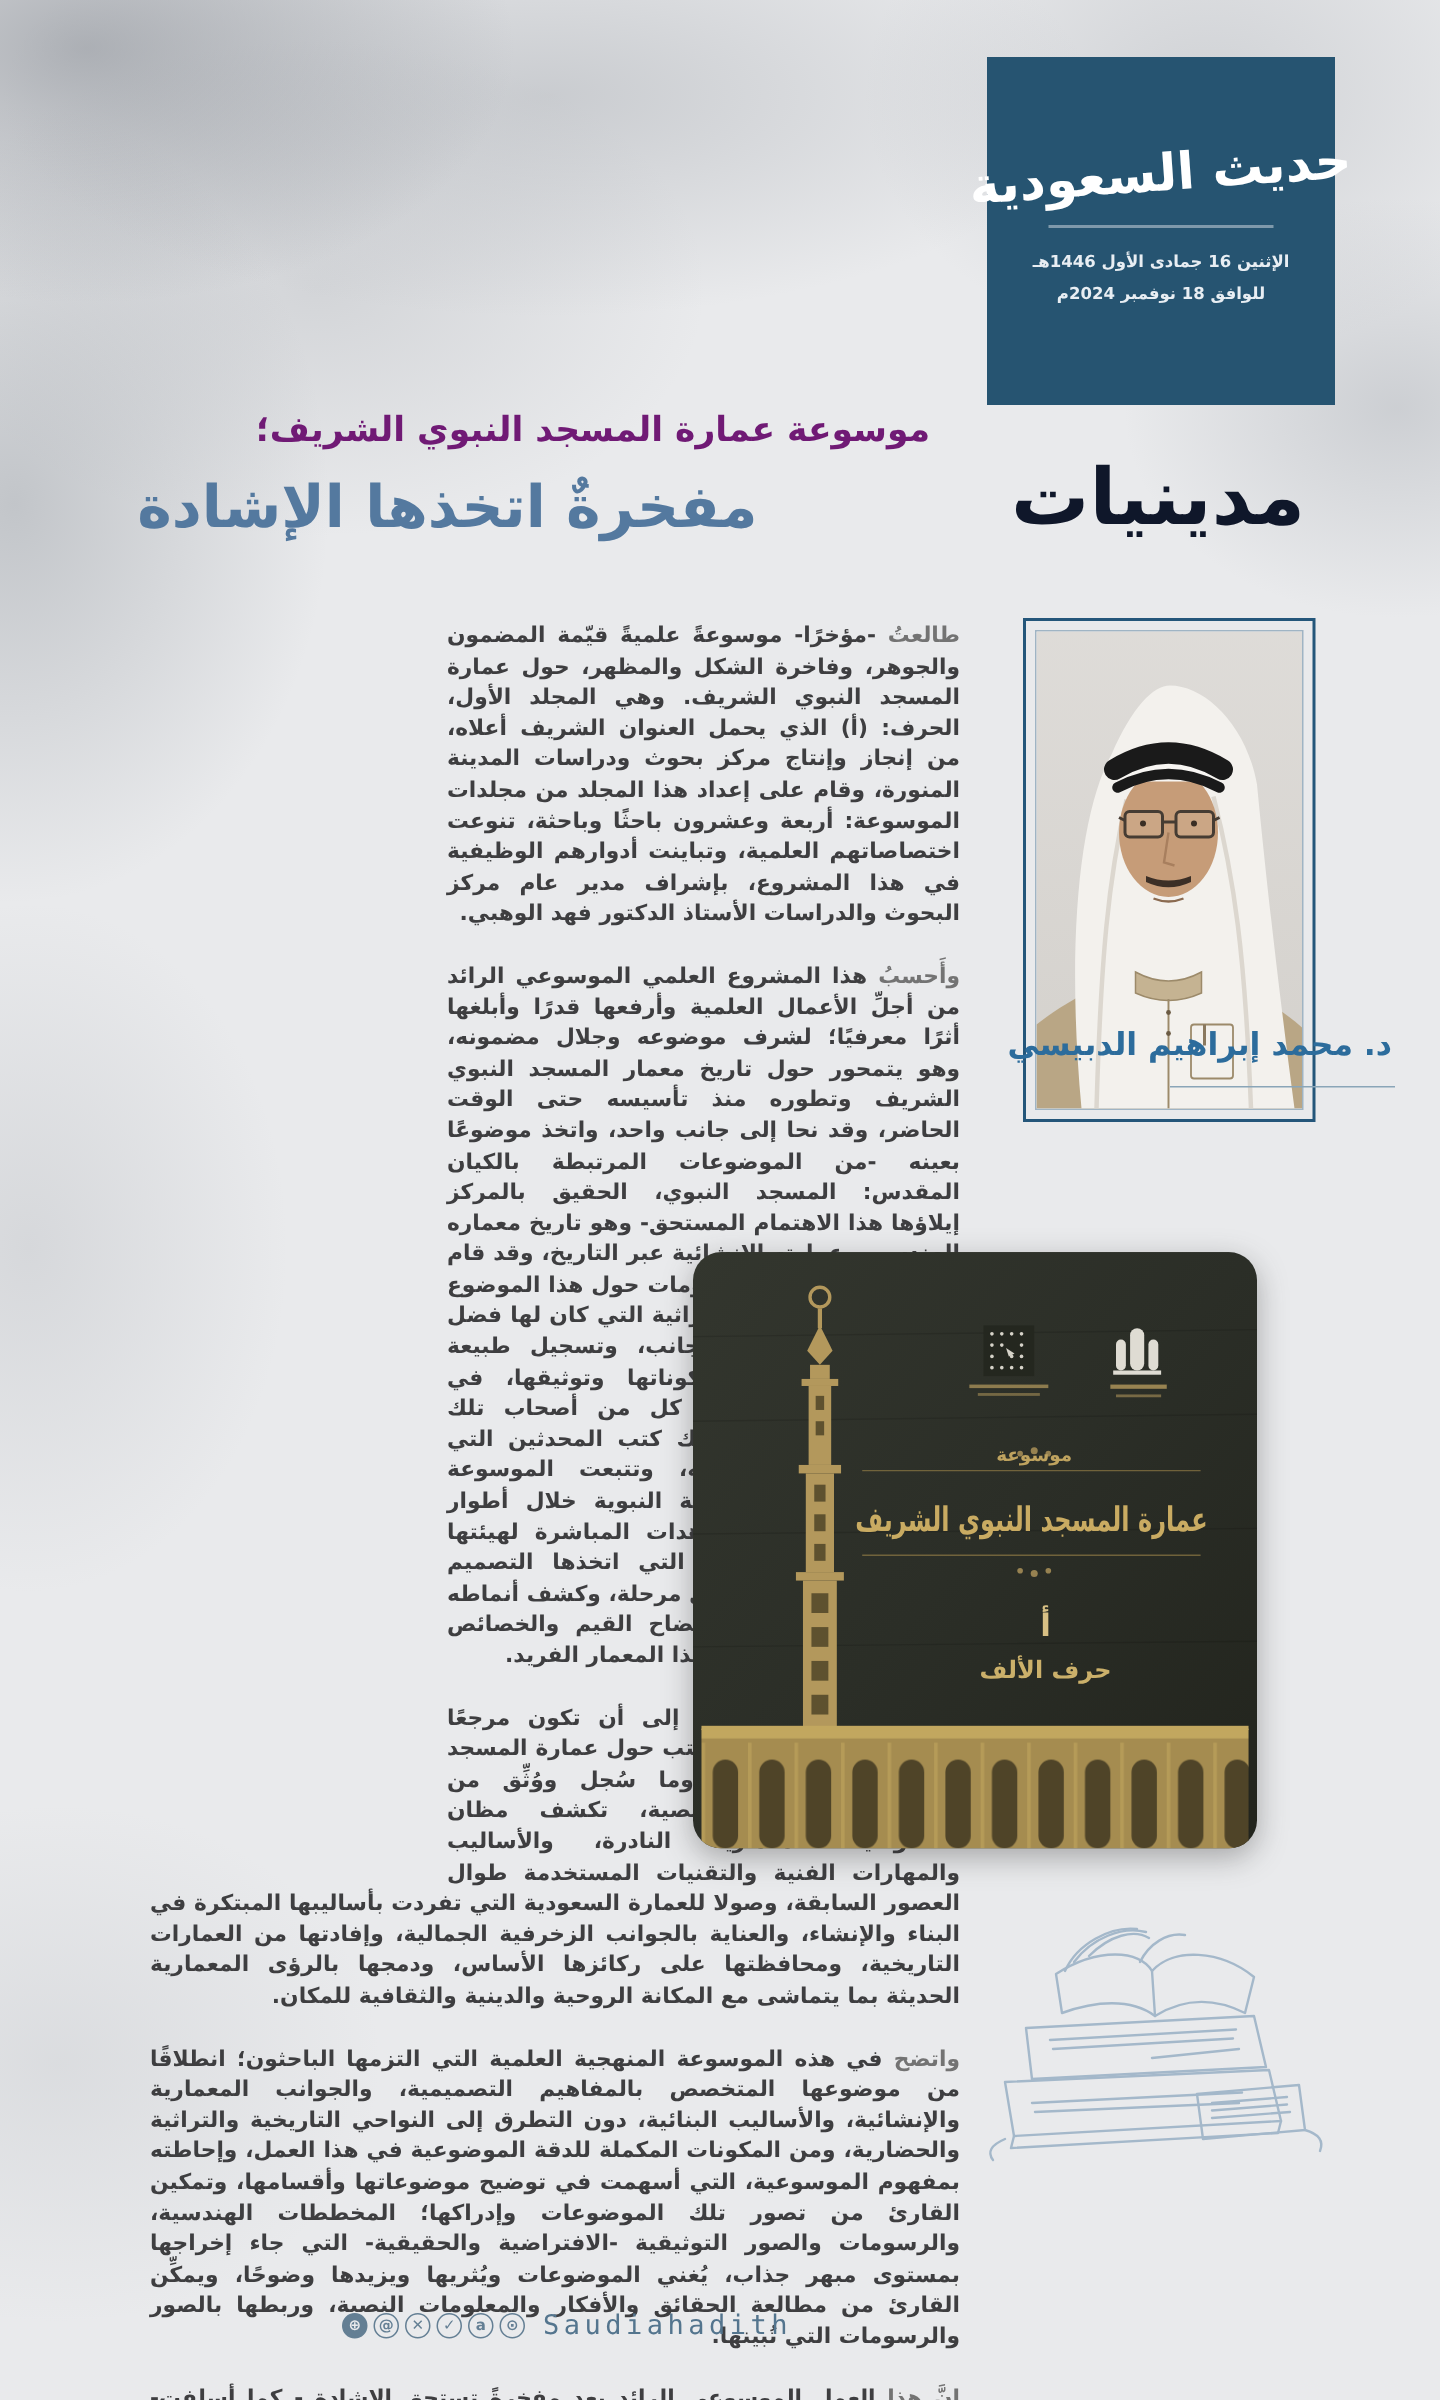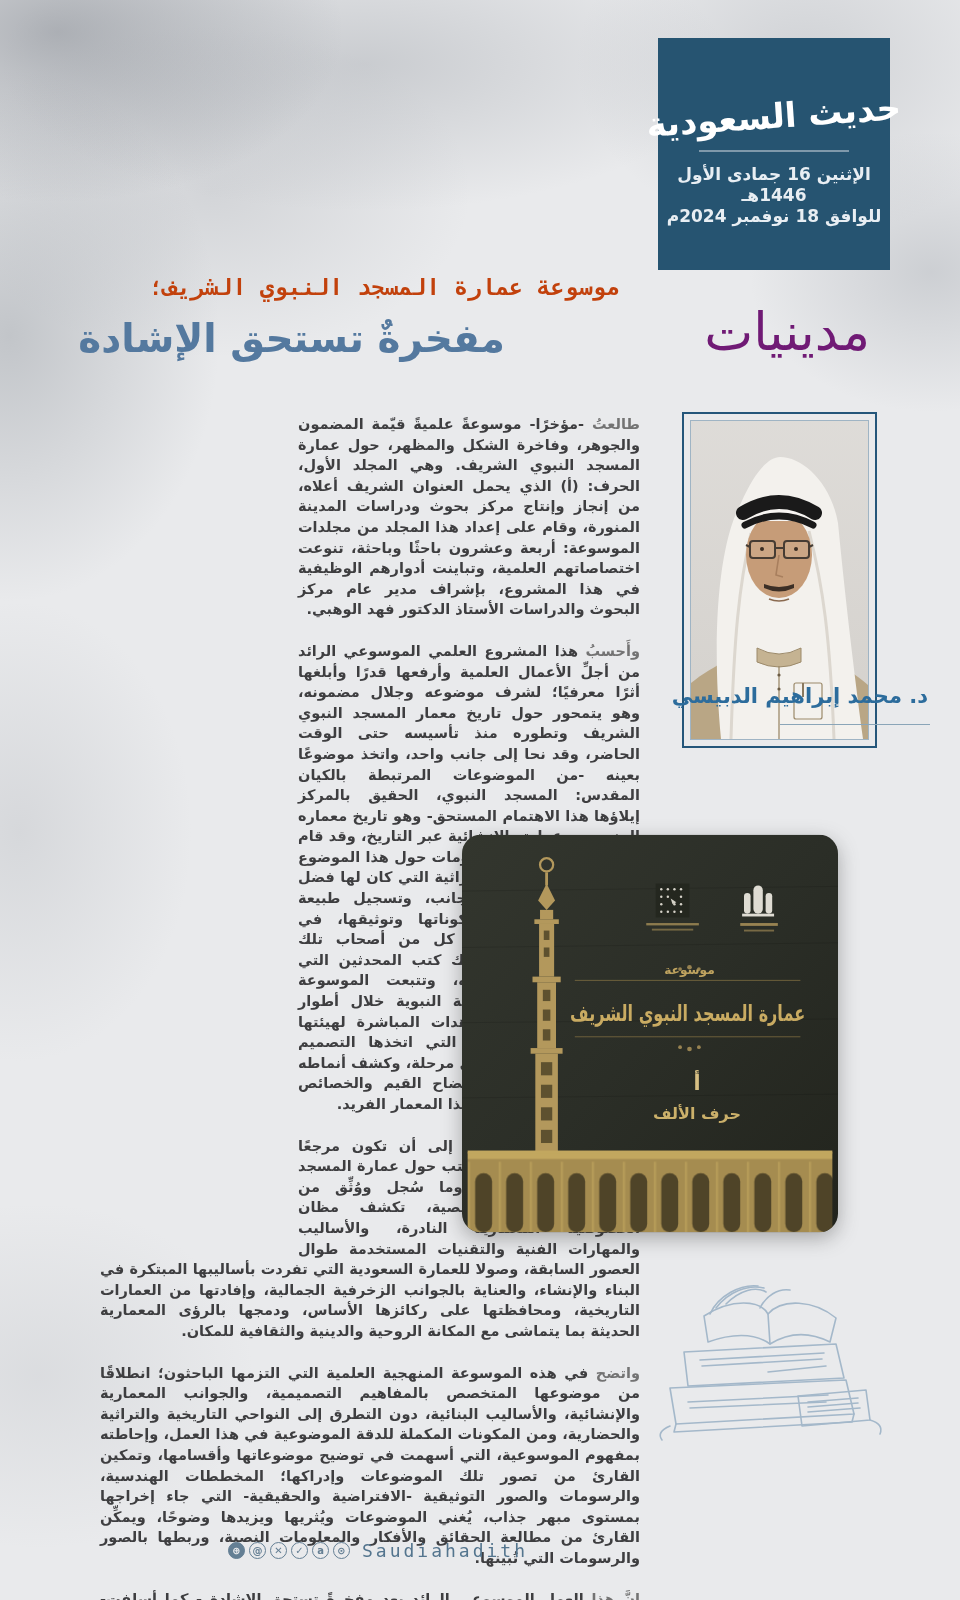--- a/index.html
+++ b/index.html
@@ -25,45 +25,45 @@
   
   .masthead{
     position:absolute;left:658px;top:38px;width:232px;height:232px;
     background:#265471;z-index:2;display:flex;flex-direction:column;align-items:center;
   }
   .masthead .logo{
     margin-top:58px;color:#ffffff;font-size:34px;font-weight:bold;
     transform:rotate(-4deg);letter-spacing:-1px;white-space:nowrap;
   }
   .masthead .logo-rule{width:150px;height:2px;background:#8fa6b5;margin-top:14px;opacity:.85;}
-  .masthead .dates{margin-top:12px;text-align:center;color:#e8eef3;font-size:17px;line-height:21px;font-weight:bold;}
+  .masthead .dates{margin-top:12px;text-align:center;color:#e8eef3;font-size:11px;line-height:21px;font-weight:bold;}
 
   
   .section-label{
     position:absolute;right:90px;top:302px;z-index:2;
-    color:#701a75;font-size:52px;font-weight:400;letter-spacing:0;
+    color:#0f172a;font-size:52px;font-weight:700;letter-spacing:0;
   }
 
   
   .portrait-frame{
     position:absolute;left:682px;top:412px;width:195px;height:336px;z-index:2;
     background:#e9eaec;border:2px solid #24567a;box-sizing:border-box;padding:6px;
   }
   .portrait-inner{width:100%;height:100%;border:1px solid #9fb4c4;box-sizing:border-box;}
   .portrait-inner svg{display:block;width:100%;height:100%;}
   .author-name{
     position:absolute;right:32px;top:684px;width:260px;z-index:2;
     text-align:right;color:#2c6c9c;font-size:21px;font-weight:bold;
   }
   .author-rule{position:absolute;right:30px;top:724px;width:150px;height:1px;background:#8aa5b8;z-index:2;}
 
   
   .kicker{
     position:absolute;right:340px;top:274px;z-index:2;white-space:nowrap;
-    color:#c2410c;font-size:23px;font-weight:bold;font-family:Liberation Mono, monospace;
+    color:#701a75;font-size:23px;font-weight:bold;
   }
   .headline{
     position:absolute;right:455px;top:316px;z-index:2;white-space:nowrap;
     color:#54799f;font-size:39px;font-weight:bold;
   }
   .article-body{
     position:absolute;right:320px;top:414px;width:540px;z-index:2;
     color:#3e3e40;font-size:14.5px;line-height:20.6px;font-weight:bold;
     text-align:justify;direction:rtl;
   }
@@ -159,21 +159,21 @@
         <circle cx="88" cy="268" r="1.6" fill="#6b5b44"></circle>
       <rect x="103" y="262" width="28" height="36" rx="2" fill="none" stroke="#9c8a6a" stroke-width="1.2"></rect>
       <line x1="112" y1="262" x2="112" y2="276" stroke="#8a795f" stroke-width="2"></line>
     </svg>
   </div>
 </div>
 <div class="author-name">د. محمد إبراهيم الدبيسي</div>
 <div class="author-rule"></div>
 
 <div class="kicker">موسوعة عمارة المسجد النبوي الشريف؛</div>
-<div class="headline">مفخرةٌ تستحق الإشادة</div>
+<div class="headline">مفخرةٌ اتخذها الإشادة</div>
 
 <div class="article-body">
   <div class="cover-spacer"></div>
   <p><span class="lead">طالعتُ</span><span> -مؤخرًا- موسوعةً علميةً قيّمة المضمون والجوهر، وفاخرة الشكل والمظهر، حول عمارة المسجد النبوي الشريف. وهي المجلد الأول، الحرف: (أ) الذي يحمل العنوان الشريف أعلاه، من إنجاز وإنتاج مركز بحوث ودراسات المدينة المنورة، وقام على إعداد هذا المجلد من مجلدات الموسوعة: أربعة وعشرون باحثًا وباحثة، تنوعت اختصاصاتهم العلمية، وتباينت أدوارهم الوظيفية في هذا المشروع، بإشراف مدير عام مركز البحوث والدراسات الأستاذ الدكتور فهد الوهبي.</span></p>
   <p><span class="lead">وأَحسبُ</span><span> هذا المشروع العلمي الموسوعي الرائد من أجلِّ الأعمال العلمية وأرفعها قدرًا وأبلغها أثرًا معرفيًا؛ لشرف موضوعه وجلال مضمونه، وهو يتمحور حول تاريخ معمار المسجد النبوي الشريف وتطوره منذ تأسيسه حتى الوقت الحاضر، وقد نحا إلى جانب واحد، واتخذ موضوعًا بعينه -من الموضوعات المرتبطة بالكيان المقدس: المسجد النبوي، الحقيق بالمركز إيلاؤها هذا الاهتمام المستحق- وهو تاريخ معماره الهندسي وعمارته الإنشائية عبر التاريخ، وقد قام العمل على استقاء المعلومات حول هذا الموضوع من المصادر التاريخية التراثية التي كان لها فضل تأسيس العناية بهذا الجانب، وتسجيل طبيعة العمارة ومساحاتها ومكوناتها وتوثيقها، في العصر الذي عاش فيه كل من أصحاب تلك المصادر ومؤلفيها، وكذلك كتب المحدثين التي تناولت الموضوع نفسه، وتتبعت الموسوعة أشكال العمارة المسجدية النبوية خلال أطوار التاريخ، وربطها بالمشاهدات المباشرة لهيئتها الآنية، وتوضيح الأسس التي اتخذها التصميم المعماري للمسجد في كل مرحلة، وكشف أنماطه المعمارية وتحولاتها، وإيضاح القيم والخصائص الوظيفية والجمالية في هذا المعمار الفريد.</span></p>
   <p><span class="lead">وسعى</span><span> معدو الموسوعة إلى أن تكون مرجعًا أصيلا في بابها، يضم ما كُتب حول عمارة المسجد الشريف من نصوص، وما سُجل ووُثِّق من شهادات ومشاهدات نصية، تكشف مظان الخصوصية المعمارية النادرة، والأساليب والمهارات الفنية والتقنيات المستخدمة طوال العصور السابقة، وصولا للعمارة السعودية التي تفردت بأساليبها المبتكرة في البناء والإنشاء، والعناية بالجوانب الزخرفية الجمالية، وإفادتها من العمارات التاريخية، ومحافظتها على ركائزها الأساس، ودمجها بالرؤى المعمارية الحديثة بما يتماشى مع المكانة الروحية والدينية والثقافية للمكان.</span></p>
   <p><span class="lead">واتضح</span><span> في هذه الموسوعة المنهجية العلمية التي التزمها الباحثون؛ انطلاقًا من موضوعها المتخصص بالمفاهيم التصميمية، والجوانب المعمارية والإنشائية، والأساليب البنائية، دون التطرق إلى النواحي التاريخية والتراثية والحضارية، ومن المكونات المكملة للدقة الموضوعية في هذا العمل، وإحاطته بمفهوم الموسوعية، التي أسهمت في توضيح موضوعاتها وأقسامها، وتمكين القارئ من تصور تلك الموضوعات وإدراكها؛ المخططات الهندسية، والرسومات والصور التوثيقية -الافتراضية والحقيقية- التي جاء إخراجها بمستوى مبهر جذاب، يُغني الموضوعات ويُثريها ويزيدها وضوحًا، ويمكِّن القارئ من مطالعة الحقائق والأفكار والمعلومات النصية، وربطها بالصور والرسومات التي تُبينها.</span></p>
   <p><span class="lead">إنَّ هذا</span><span> العمل الموسوعي الرائد يعد مفخرةً تستحق الإشادة - كما أسلفت- لأهمية موضوعه وجلاله أولا، ثم للهيئة التي ظهر بها، التي تُظهر وعي القائمين عليه بقيمة الموضوع وقيم المعرفة. فجزاهم الله الجزاء الأوفى.</span></p>
 </div>
 

